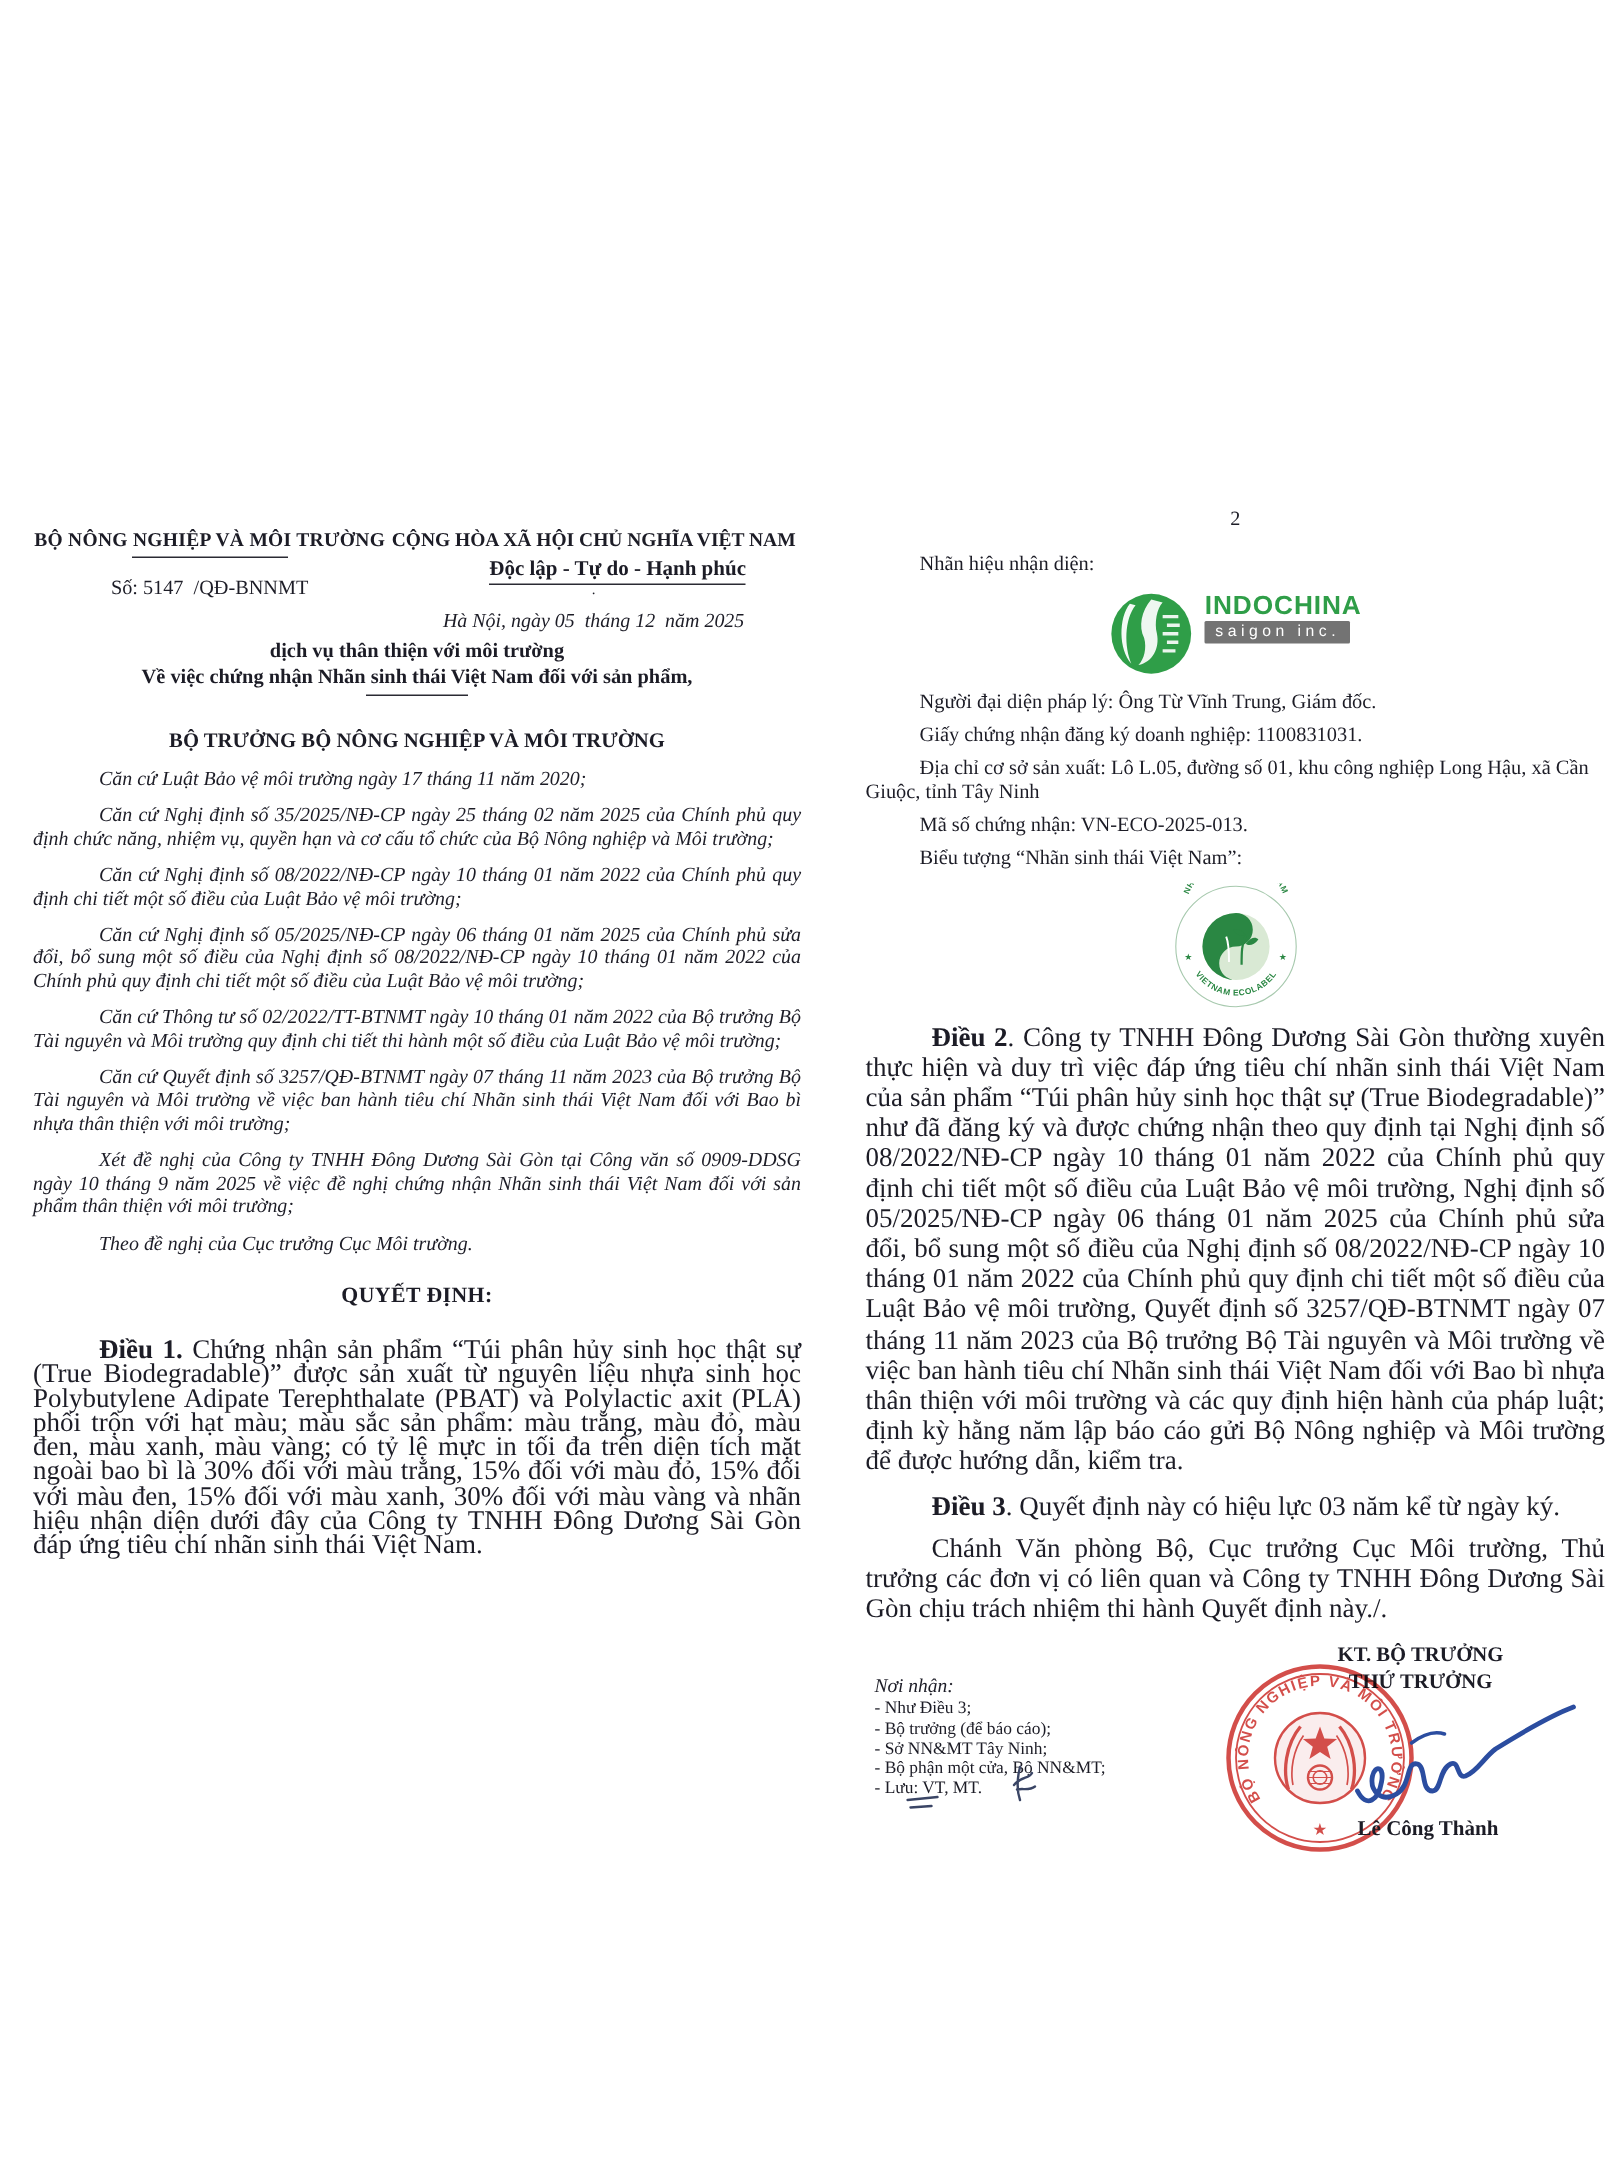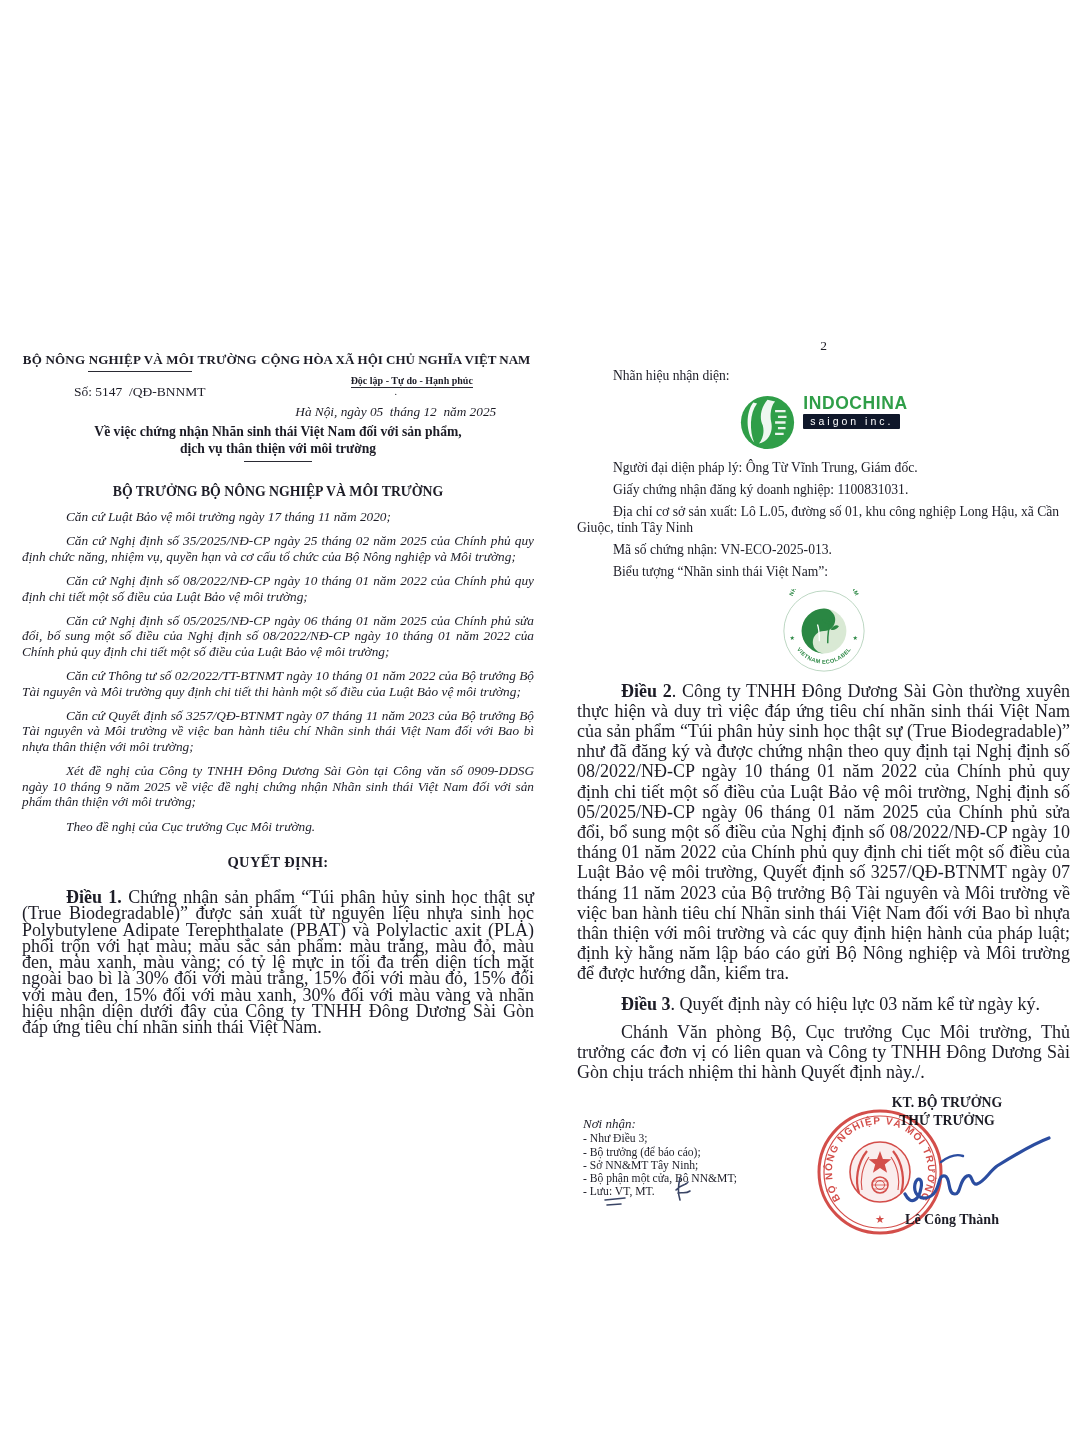--- a/index.html
+++ b/index.html
@@ -12,21 +12,21 @@
   
   .page-left{left:22px;top:352px;width:512px;}
   .hdr{display:flex;}
   .hdr-left{width:46%;text-align:center;}
   .hdr-right{width:54%;text-align:center;}
   .org{font-weight:bold;font-size:13px;letter-spacing:.2px;}
   .org-rule{width:104px;border-top:1.4px solid #2a2a33;margin:3px auto 0 auto;}
   .doc-no{font-size:13.5px;margin-top:12px;}
   .republic{font-weight:bold;font-size:13px;}
   .motto{margin-top:2px;}
-  .motto-text{display:inline-block;font-weight:bold;font-size:10px;border-bottom:1.4px solid #2a2a33;padding-bottom:1px;margin-left:32px;}
+  .motto-text{display:inline-block;font-weight:bold;font-size:14px;border-bottom:1.4px solid #2a2a33;padding-bottom:1px;margin-left:32px;}
   .motto-dot{font-size:10px;line-height:8px;}
   .place-date{font-style:italic;font-size:13.3px;margin-top:8px;}
   .doc-title{text-align:center;font-weight:bold;font-size:15px;margin-top:22px;letter-spacing:.3px;}
   .doc-subtitle{text-align:center;font-weight:bold;font-size:13.6px;line-height:17px;margin-top:3px;}
   .subtitle-rule{width:68px;border-top:1.4px solid #2a2a33;margin:4px auto 0 auto;}
   .issuer{text-align:center;font-weight:bold;font-size:13.8px;margin-top:22px;}
   .recitals{}
   .recital{
     font-style:italic;font-size:13.3px;line-height:15.4px;
     text-align:justify;text-indent:44px;margin:9px 0;
@@ -41,21 +41,21 @@
   .info-line{font-size:13.6px;line-height:16.5px;text-indent:36px;text-align:left;margin:5.5px 0;}
   .brand-label{margin-top:14px;}
   .indo-logo{display:flex;justify-content:center;align-items:flex-start;gap:7px;margin:9px 0 6px 0;height:60px;}
   .indo-text{display:flex;flex-direction:column;align-items:flex-start;}
   .indo-name{
     font-family:"Liberation Sans", sans-serif;font-weight:bold;font-size:17.5px;
     color:#2f9e48;letter-spacing:.6px;line-height:18px;
   }
   .indo-sub{
     font-family:"Liberation Sans", sans-serif;font-size:10.5px;color:#ffffff;
-    background:#0f172a;letter-spacing:3px;padding:1px 7px 2px 7px;margin-top:2px;border-radius:1px;
+    background:#737373;letter-spacing:3px;padding:1px 7px 2px 7px;margin-top:2px;border-radius:1px;
   }
   .ecolabel{display:flex;justify-content:center;margin:8px 0 6px 0;}
   .page-right .article{line-height:20.2px;}
   .a2{margin-top:8px;}
   .a3{margin-top:10px;}
   .closing{margin-top:8px;}
   
   .sign-block{position:relative;height:215px;margin-top:10px;}
   .kt{position:absolute;left:250px;top:2px;width:240px;text-align:center;font-weight:bold;font-size:13.8px;line-height:18px;}
   .recipients{position:absolute;left:6px;top:24px;}
@@ -84,22 +84,22 @@
         <div class="republic">CỘNG HÒA XÃ HỘI CHỦ NGHĨA VIỆT NAM</div>
         <div class="motto">
           <span class="motto-text">Độc lập - Tự do - Hạnh phúc</span>
         </div>
         <div class="motto-dot">.</div>
         <div class="place-date">Hà Nội, ngày 05 &nbsp;tháng 12 &nbsp;năm 2025</div>
       </div>
     </div>
 
     <div class="doc-subtitle">
+      <div>dịch vụ thân thiện với môi trường</div>
       <div>Về việc chứng nhận Nhãn sinh thái Việt Nam đối với sản phẩm,</div>
-      <div>dịch vụ thân thiện với môi trường</div>
     </div>
     <div class="subtitle-rule"></div>
 
     <div class="issuer">BỘ TRƯỞNG BỘ NÔNG NGHIỆP VÀ MÔI TRƯỜNG</div>
 
     <div class="recitals">
       <p class="recital">Căn cứ Luật Bảo vệ môi trường ngày 17 tháng 11 năm 2020;</p>
       <p class="recital">Căn cứ Nghị định số 35/2025/NĐ-CP ngày 25 tháng 02 năm 2025 của Chính phủ quy định chức năng, nhiệm vụ, quyền hạn và cơ cấu tổ chức của Bộ Nông nghiệp và Môi trường;</p>
       <p class="recital">Căn cứ Nghị định số 08/2022/NĐ-CP ngày 10 tháng 01 năm 2022 của Chính phủ quy định chi tiết một số điều của Luật Bảo vệ môi trường;</p>
       <p class="recital">Căn cứ Nghị định số 05/2025/NĐ-CP ngày 06 tháng 01 năm 2025 của Chính phủ sửa đổi, bổ sung một số điều của Nghị định số 08/2022/NĐ-CP ngày 10 tháng 01 năm 2022 của Chính phủ quy định chi tiết một số điều của Luật Bảo vệ môi trường;</p>

